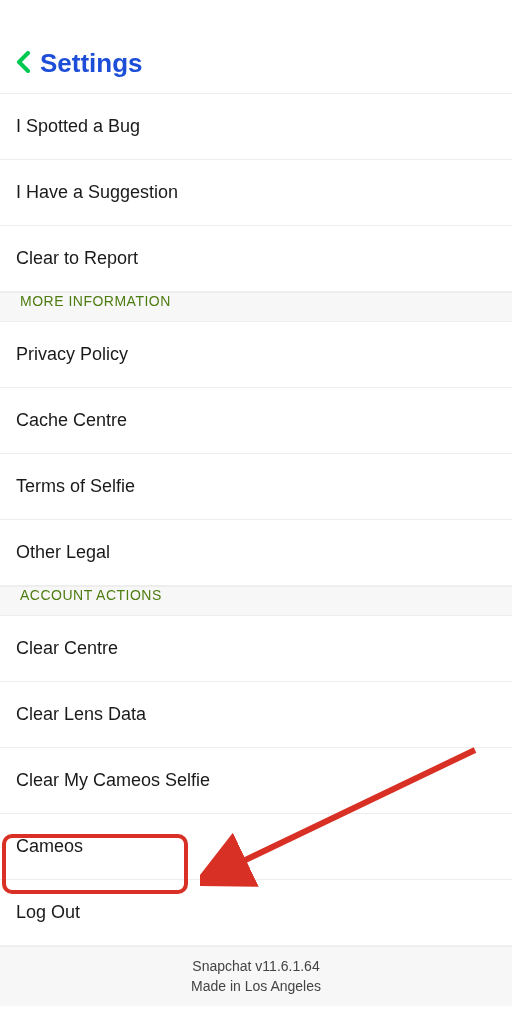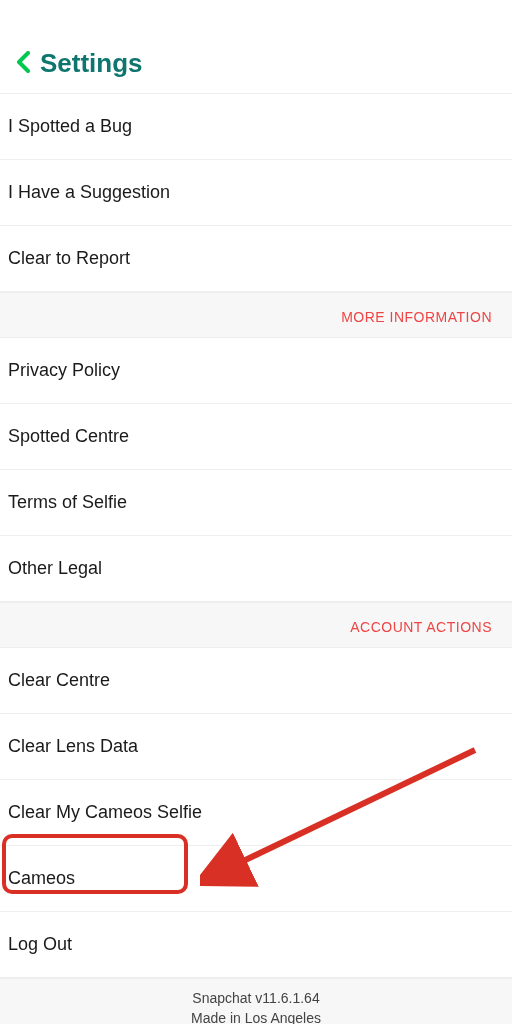--- a/index.html
+++ b/index.html
@@ -23,42 +23,41 @@
       background: #ffffff;
     }
     .back-chevron {
       color: #00c851;
       font-size: 26px;
       font-weight: bold;
       margin-right: 10px;
       line-height: 1;
     }
     .header-title {
-      color: #0f766e;
+      color: #1d4ed8;
       font-size: 26px;
       font-weight: 600;
     }
     .list-item {
-      padding: 22px 8px;
+      padding: 22px 16px;
       font-size: 18px;
       color: #1a1a1a;
       font-weight: 500;
       border-bottom: 1px solid #eeeeee;
       background: #ffffff;
     }
     .section-header {
-      padding: 16px 20px 12px 20px;
+      padding: 0 20px 12px 20px;
       font-size: 14px;
-      color: #ef4444;
+      color: #4d7c0f;
       font-weight: 500;
       letter-spacing: 0.5px;
       background: #f7f7f7;
       border-top: 1px solid #eeeeee;
       border-bottom: 1px solid #eeeeee;
-      text-align: right;
     }
     .footer {
       text-align: center;
       padding: 10px 0;
       background: #f7f7f7;
       font-size: 14px;
       color: #444;
       border-top: 1px solid #eeeeee;
     }
     .footer-line {
@@ -98,21 +97,21 @@
   <span class="header-title">Settings</span>
 </div>
 
 <div class="list-item top-space">I Spotted a Bug</div>
 <div class="list-item">I Have a Suggestion</div>
 <div class="list-item">Clear to Report</div>
 
 <div class="section-header">MORE INFORMATION</div>
 
 <div class="list-item">Privacy Policy</div>
-<div class="list-item">Spotted Centre</div>
+<div class="list-item">Cache Centre</div>
 <div class="list-item">Terms of Selfie</div>
 <div class="list-item">Other Legal</div>
 
 <div class="section-header">ACCOUNT ACTIONS</div>
 
 <div class="list-item">Clear Centre</div>
 <div class="list-item">Clear Lens Data</div>
 <div class="list-item">Clear My Cameos Selfie</div>
 <div class="list-item">Cameos</div>
 <div class="list-item">Log Out</div>

